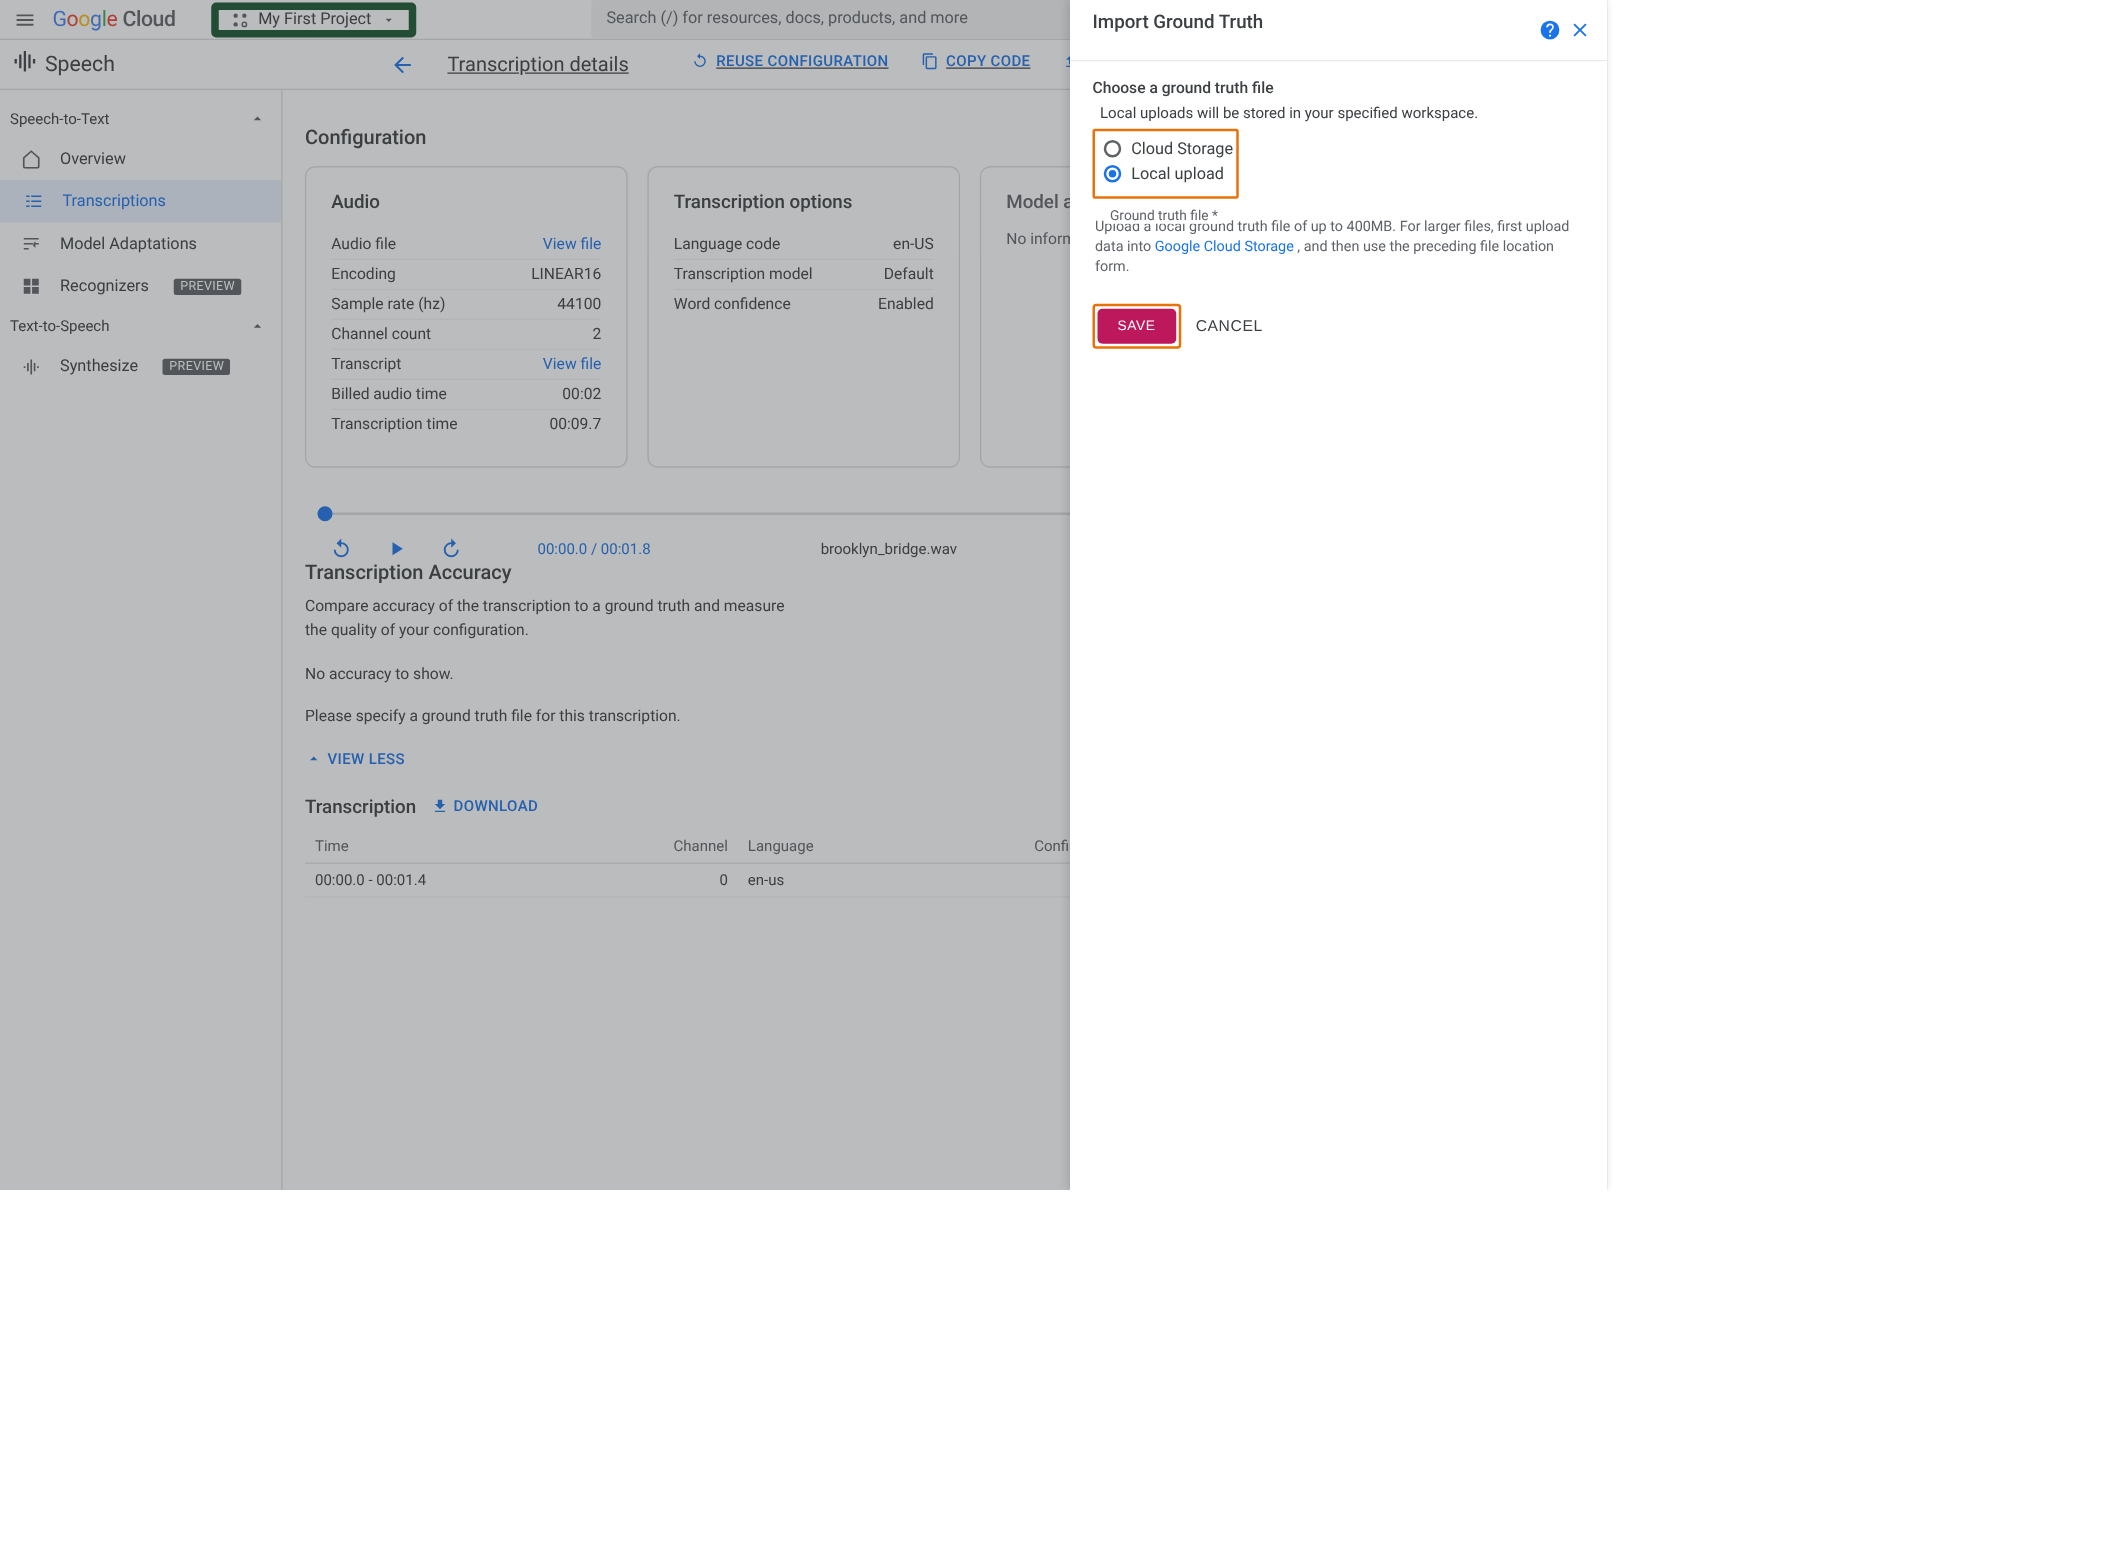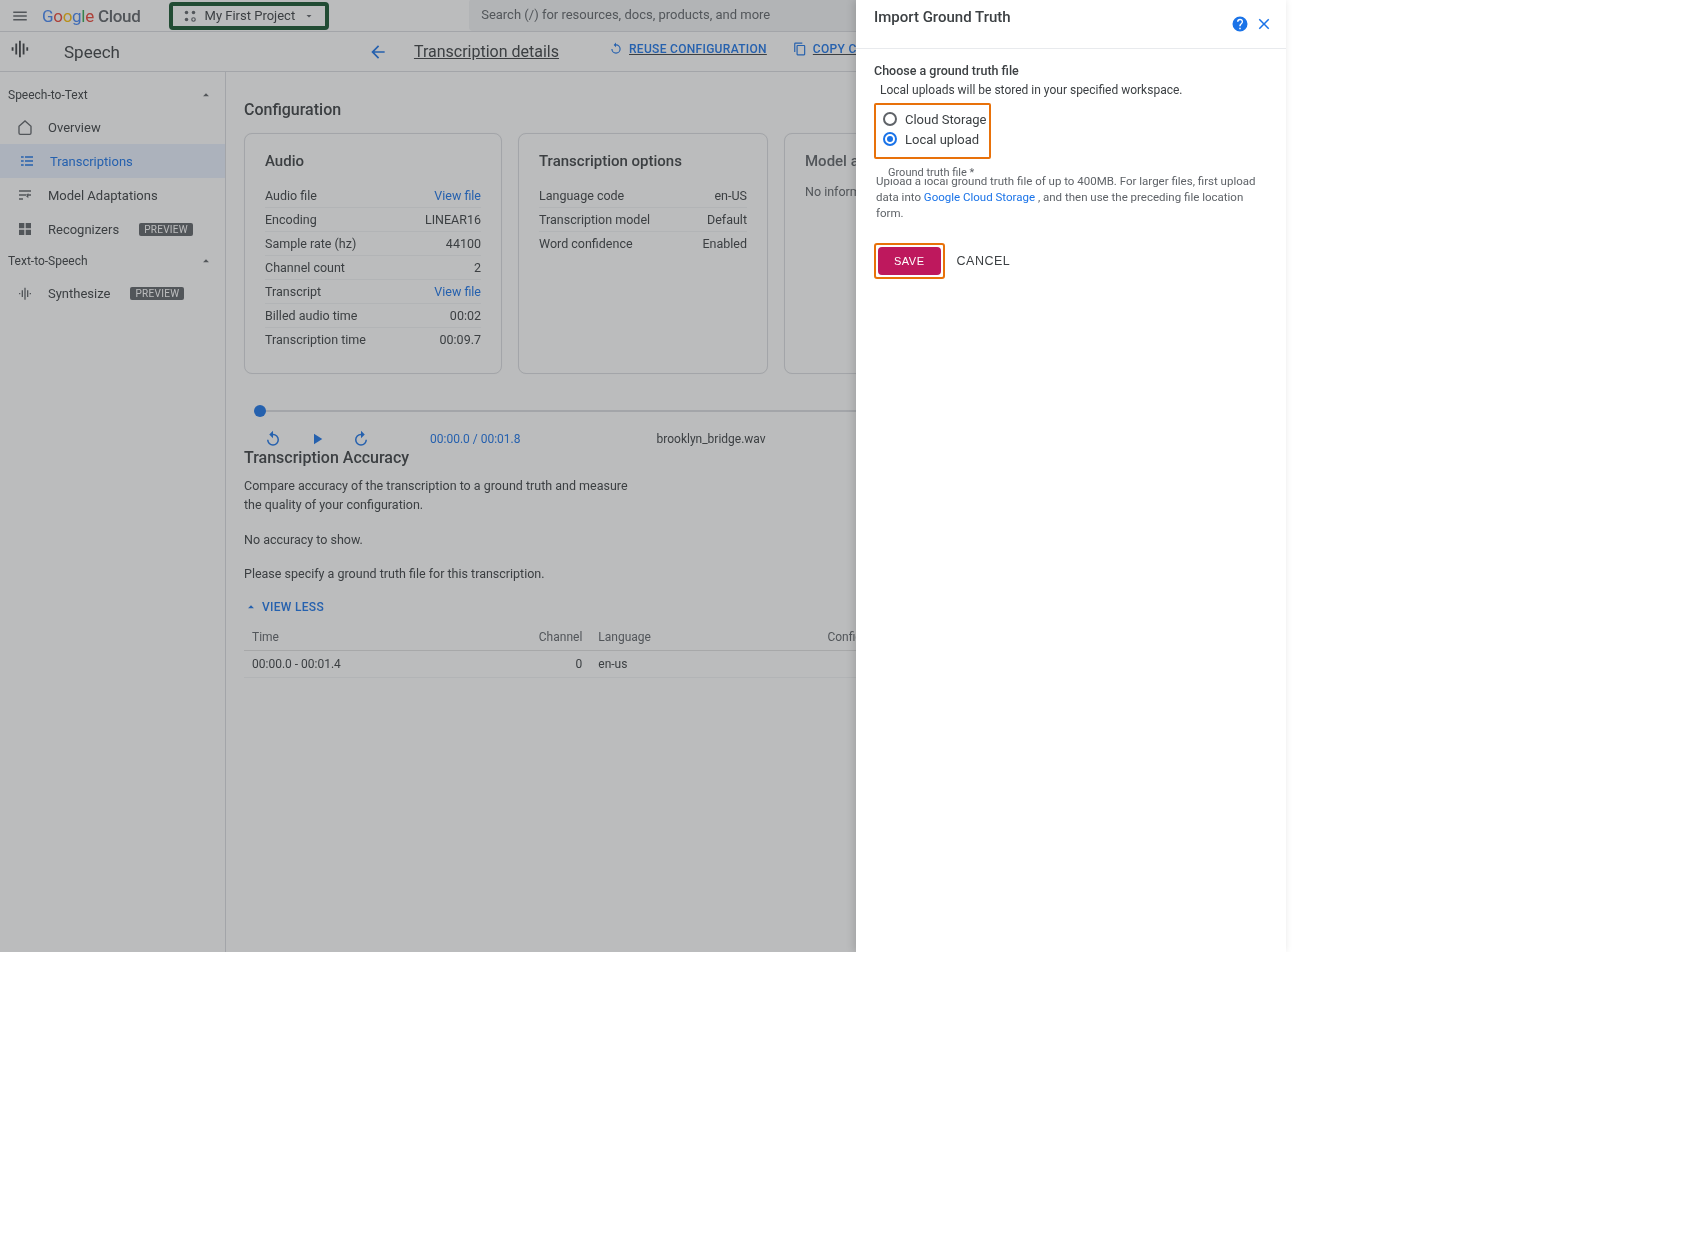--- a/index.html
+++ b/index.html
@@ -10,25 +10,25 @@
 .header { height: 32px; display: flex; align-items: center; border-bottom: 1px solid #dadce0; padding: 0 8px; gap: 10px; }
 .hamburger { width: 24px; height: 24px; display:flex; align-items:center; justify-content:center; cursor:pointer; }
 .logo-text { font-size: 17px; letter-spacing: -0.3px; display: flex; align-items:center; }
 .logo-g { color:#4285F4; }
 .logo-o1 { color:#EA4335; }
 .logo-o2 { color:#FBBC05; }
 .logo-g2 { color:#4285F4; }
 .logo-l  { color:#34A853; }
 .logo-e  { color:#EA4335; }
 .logo-cloud { color:#5f6368; margin-left:4px; font-weight:500; }
-.project-pill { height:28px; display:flex; align-items:center; gap:8px; padding:0 10px; border:4px solid #14532d; border-radius:4px; font-size:13px; color:#3c4043; cursor:pointer; margin-left:18px; }
+.project-pill { height:28px; display:flex; align-items:center; gap:8px; padding:0 10px; border:6px solid #14532d; border-radius:4px; font-size:13px; color:#3c4043; cursor:pointer; margin-left:18px; }
 .search-bar { flex:1; margin-left:130px; height:32px; background:#f1f3f4; border-radius:4px; display:flex; align-items:center; padding:0 12px; font-size:13px; color:#5f6368; margin-top:-2px; }
 
 
-.row2 { height: 40px; display:flex; align-items:center; gap:28px; padding-left: 8px; border-bottom: 1px solid #dadce0; }
+.row2 { height: 40px; display:flex; align-items:center; gap:0; padding-left: 8px; border-bottom: 1px solid #dadce0; }
 .speech-icon { width:28px; height:28px; }
 .speech-title { font-size:17px; color:#3c4043; }
 .row2-actions { display:flex; align-items:flex-start; gap:26px; margin-left:220px;text-decoration:underline; }
 .row2-back { color:#5f6368; }
 .row2-title { font-size:16px; color:#3c4043; }
 .link-btn { color:#1a73e8; font-size:12px; font-weight:500; display:flex; align-items:center; gap:6px; letter-spacing:0.3px; cursor:pointer; }
 
 
 .below { display:flex; height: calc(100% - 72px); }
 .sidebar { width: 226px; border-right:1px solid #dadce0; padding-top:8px; }
@@ -320,20 +320,29 @@
     <div class="para">Compare accuracy of the transcription to a ground truth and measure the quality of your configuration.</div>
     <div class="para" style="margin-top:16px;">No accuracy to show.</div>
     <div class="para" style="margin-top:16px; max-width:none;">Please specify a ground truth file for this transcription.</div>
     <div class="viewless">
       <svg width="14" height="14" viewBox="0 0 24 24" fill="#1a73e8">
             <path d="M7 14l5-5 5 5z"></path>
           </svg>
       <span>VIEW LESS</span>
     </div>
 
+    <div class="transc-row">
+      <h3>Transcription</h3>
+      <div class="dl">
+        <svg width="14" height="14" viewBox="0 0 24 24" fill="#1a73e8">
+              <path d="M19 9h-4V3H9v6H5l7 7 7-7zm-14 9v2h14v-2H5z"></path>
+            </svg>
+        <span>DOWNLOAD</span>
+      </div>
+    </div>
     <table class="tbl">
       <thead>
             <tr>
         <th>Time</th>
         <th class="num">Channel</th>
         <th>Language</th>
         <th class="num">Confidence</th>
         <th>Text</th>
       </tr>
           </thead>

